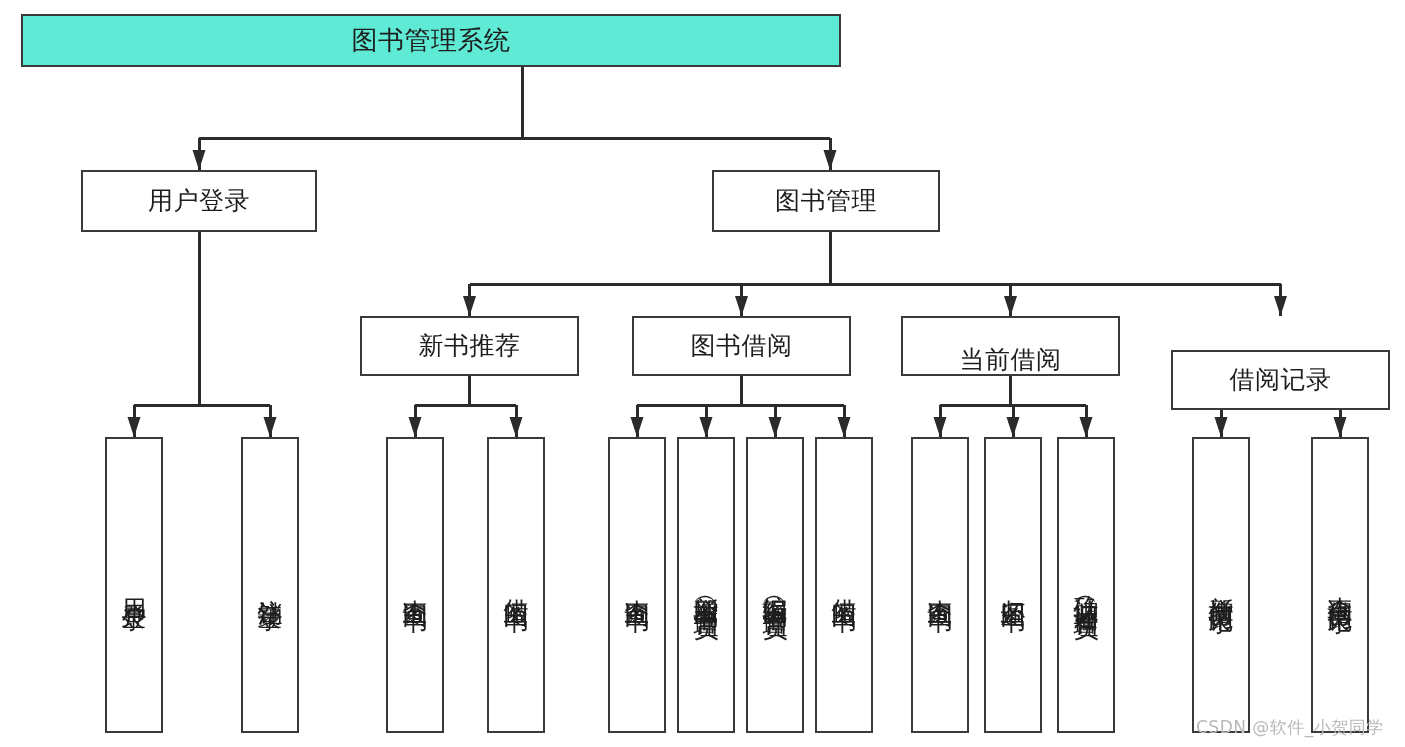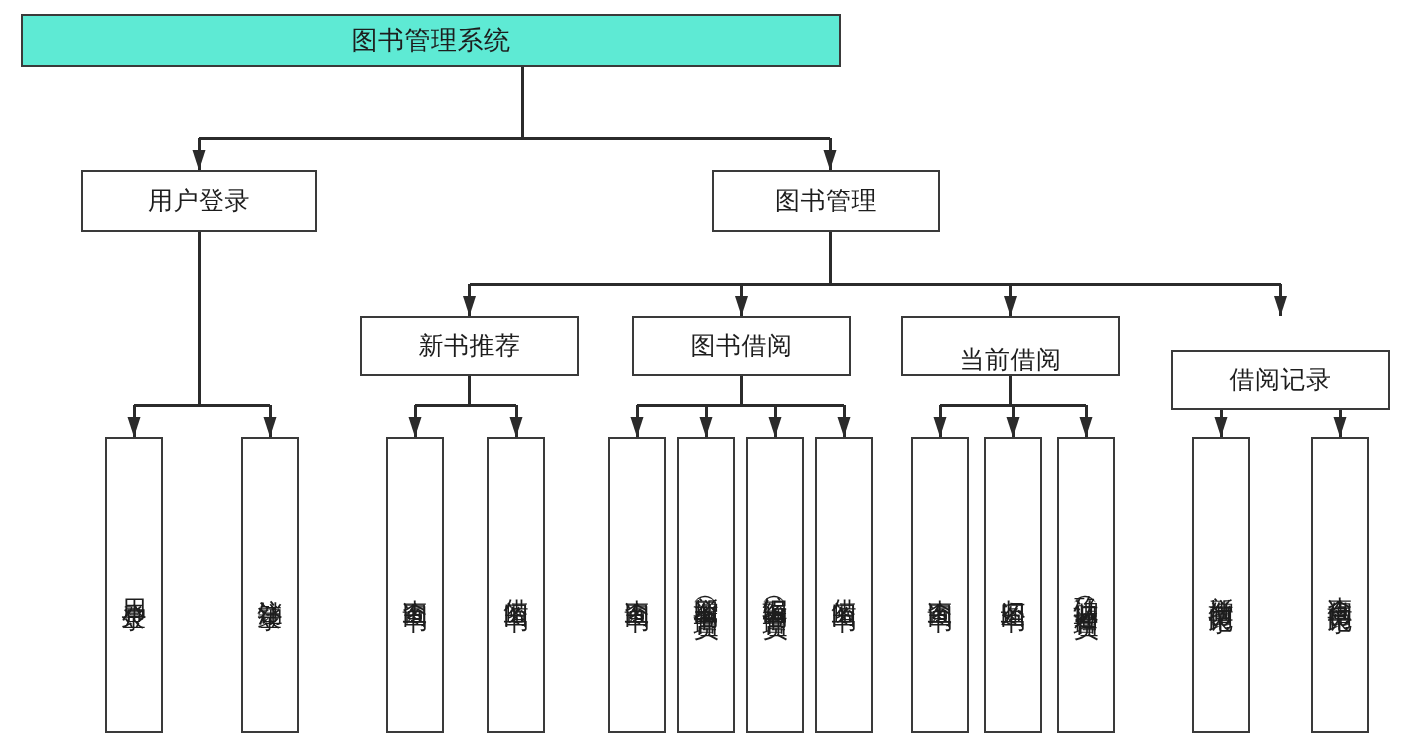--- a/index.html
+++ b/index.html
@@ -198,13 +198,14 @@
         <span class="node-label">确认归还（管理员）</span>
       </div>
       <div class="node vert" style="left: 1192px; top: 437px; width: 58px; height: 296px; border-color: rgb(58, 58, 58); background: rgb(255, 255, 255); color: rgb(29, 29, 29);">
         <span class="node-label">新增借阅记录</span>
       </div>
       <div class="node vert" style="left: 1311px; top: 437px; width: 58px; height: 296px; border-color: rgb(58, 58, 58); background: rgb(255, 255, 255); color: rgb(29, 29, 29);">
         <span class="node-label">查询借阅记录</span>
       </div>
     </div>
 
+  <div id="watermark" style="left:1196px; top:716px;">CSDN @软件_小贺同学</div>
 </div>
 
 </body></html>

